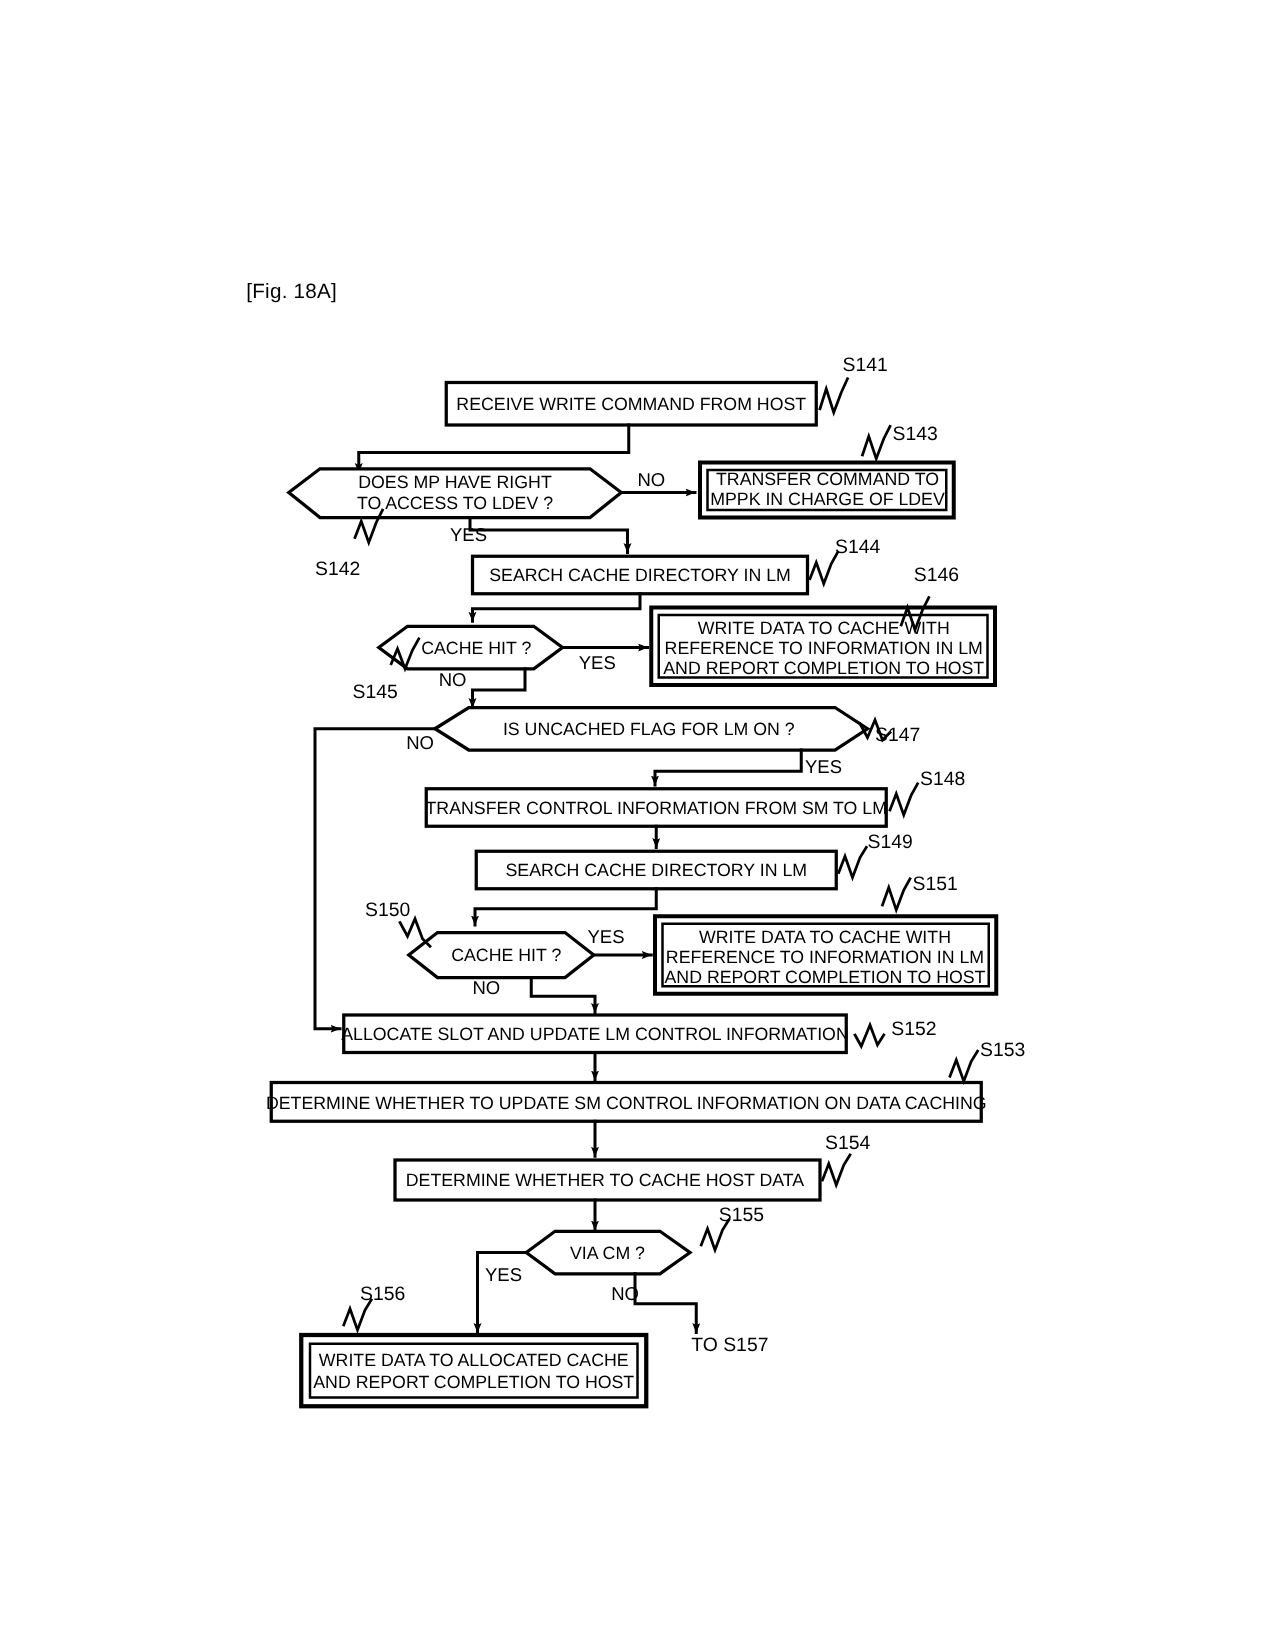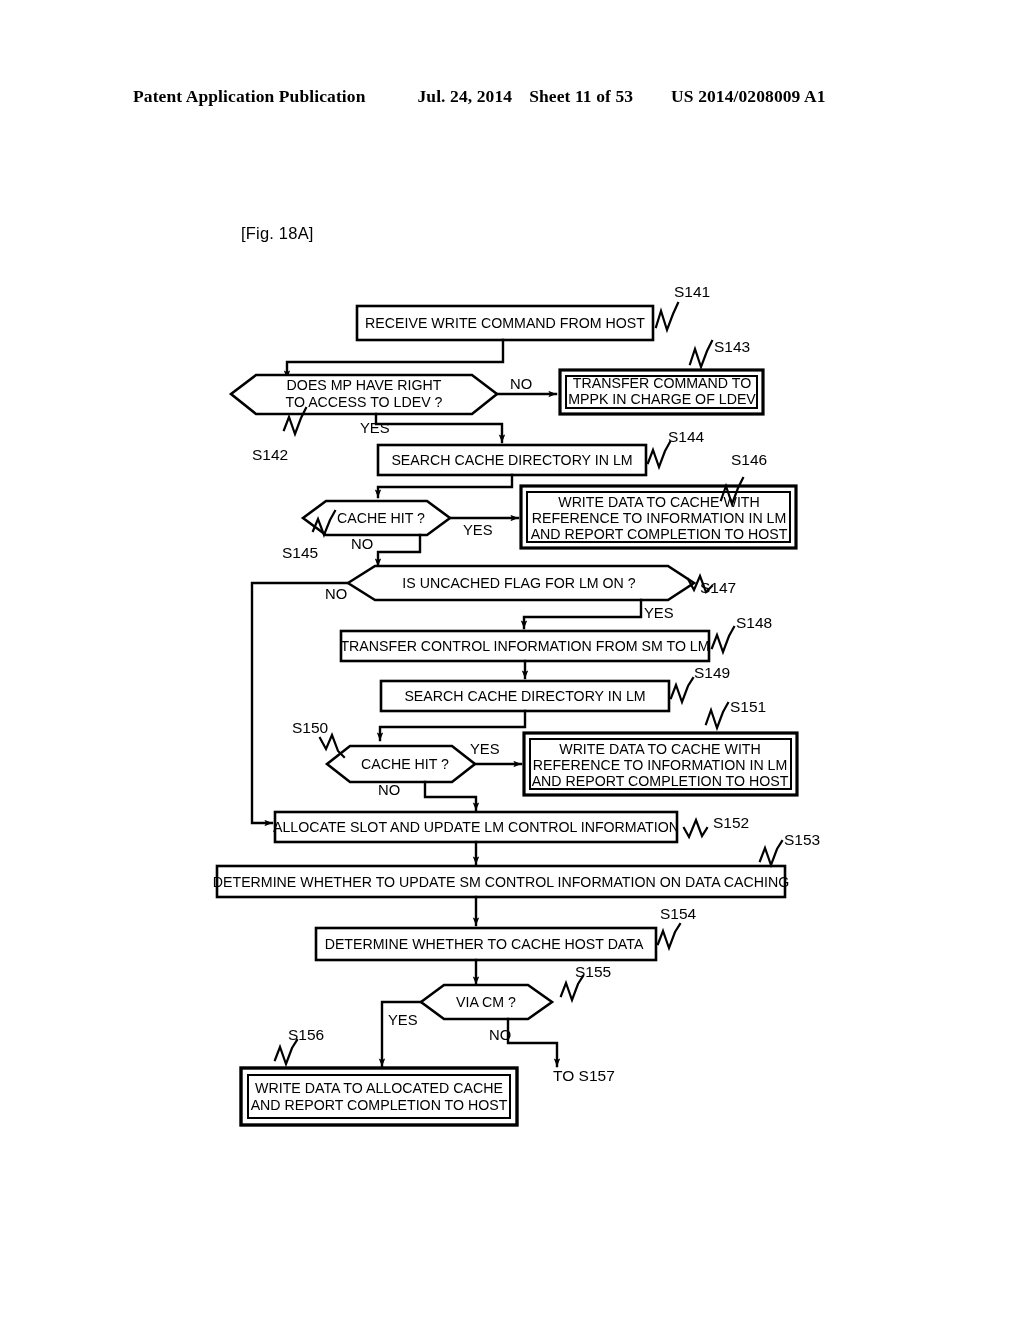--- a/index.html
+++ b/index.html
@@ -40,46 +40,39 @@
   .hdr .h-sheet { margin-left: 17px; }
   .hdr .h-pat { margin-left: 38px; }
 
   .figlabel {
     position: absolute;
     left: 197px;
     top: 224px;
     font-size: 16.5px;
     font-family: "Liberation Sans", sans-serif;
     letter-spacing: 0.2px;
-    margin-left: 44px;
   }
   #flow {
     position: absolute;
     left: 0;
     top: 0;
   }
   svg text {
     font-family: "Liberation Sans", sans-serif;
     fill: #000;
   }
   .bt { font-size: 14.2px; }
   .rf { font-size: 15.5px; }
   .yn { font-size: 14.8px; }
 </style>
 </head>
 <body>
 
 <div id="page">
 
-  <div class="hdr">
-    <span class="h-pub">Patent Application Publication</span>
-    <span class="h-date">Jul. 24, 2014</span>
-    <span class="h-sheet">Sheet 11 of 53</span>
-    <span class="h-pat">US 2014/0208009 A1</span>
-  </div>
 
   <div class="figlabel">[Fig. 18A]</div>
 
   <svg id="flow" width="1024" height="1320" viewBox="0 0 1024 1320">
     <defs>
       <marker id="arw" markerWidth="9" markerHeight="9" refX="7.6" refY="3.2" orient="auto" markerUnits="userSpaceOnUse">
         <path d="M0,0 L8,3.2 L0,6.4 L1.6,3.2 z" fill="#000"></path>
       </marker>
     </defs>
 

